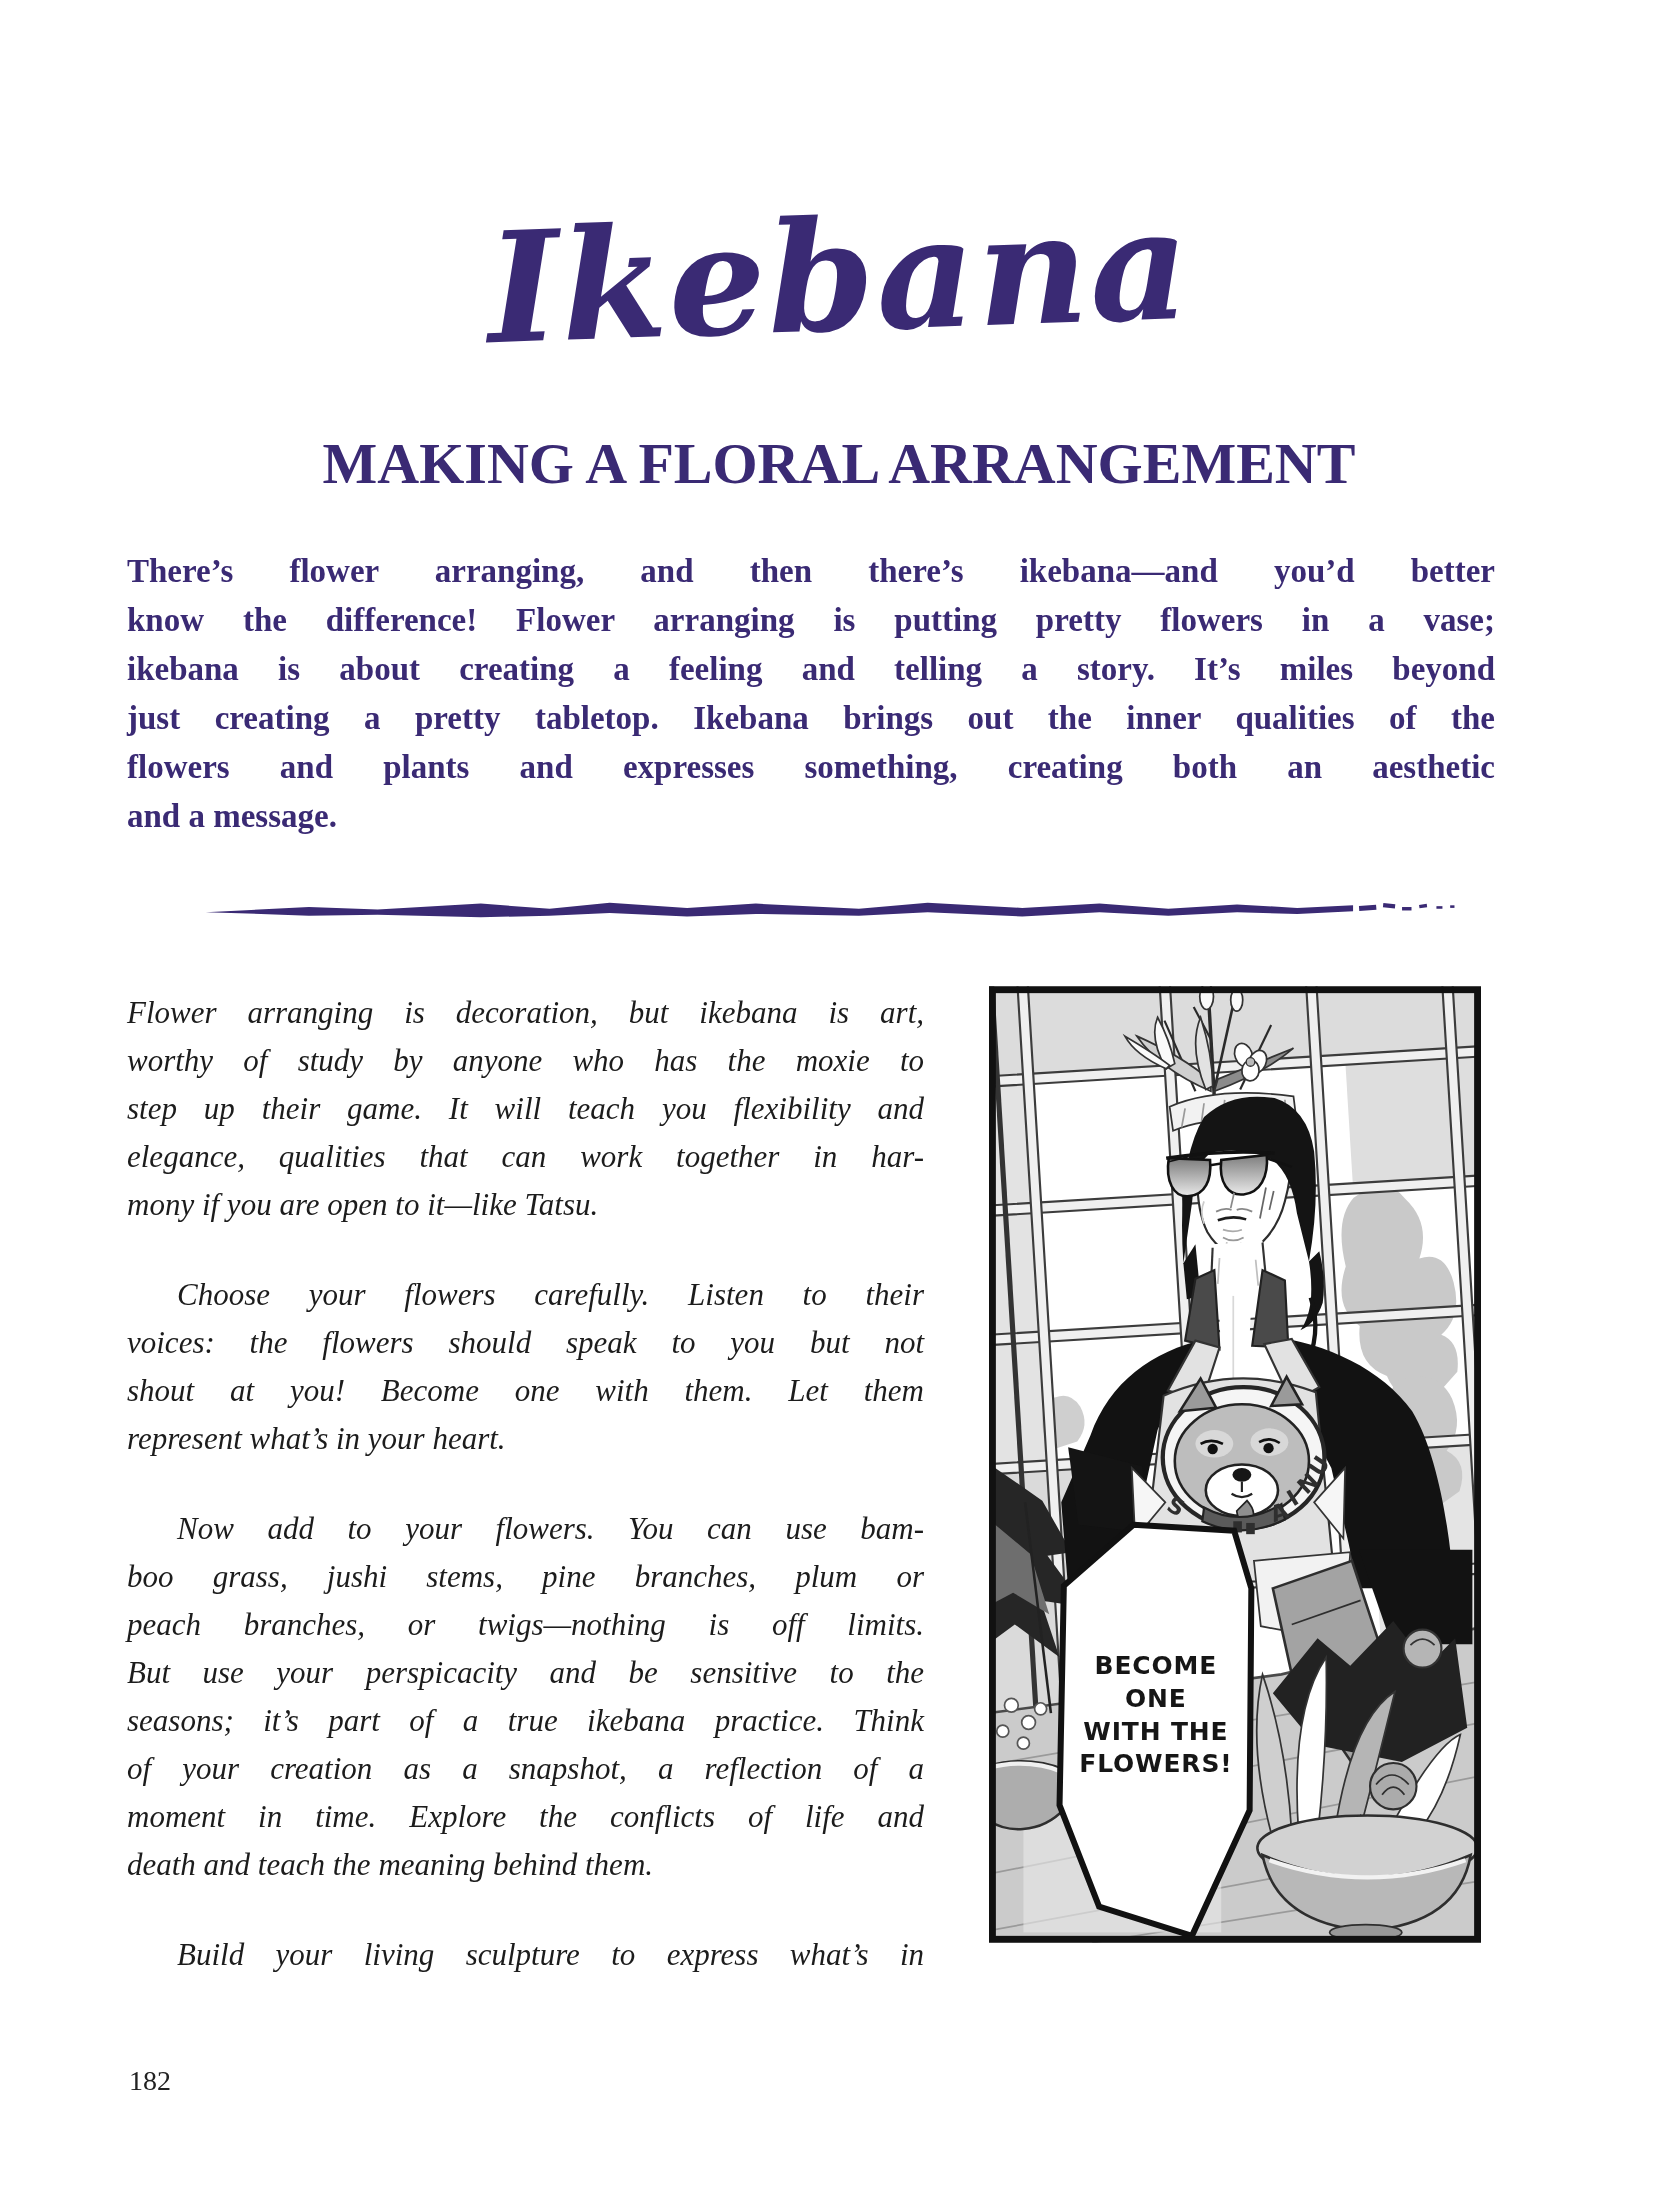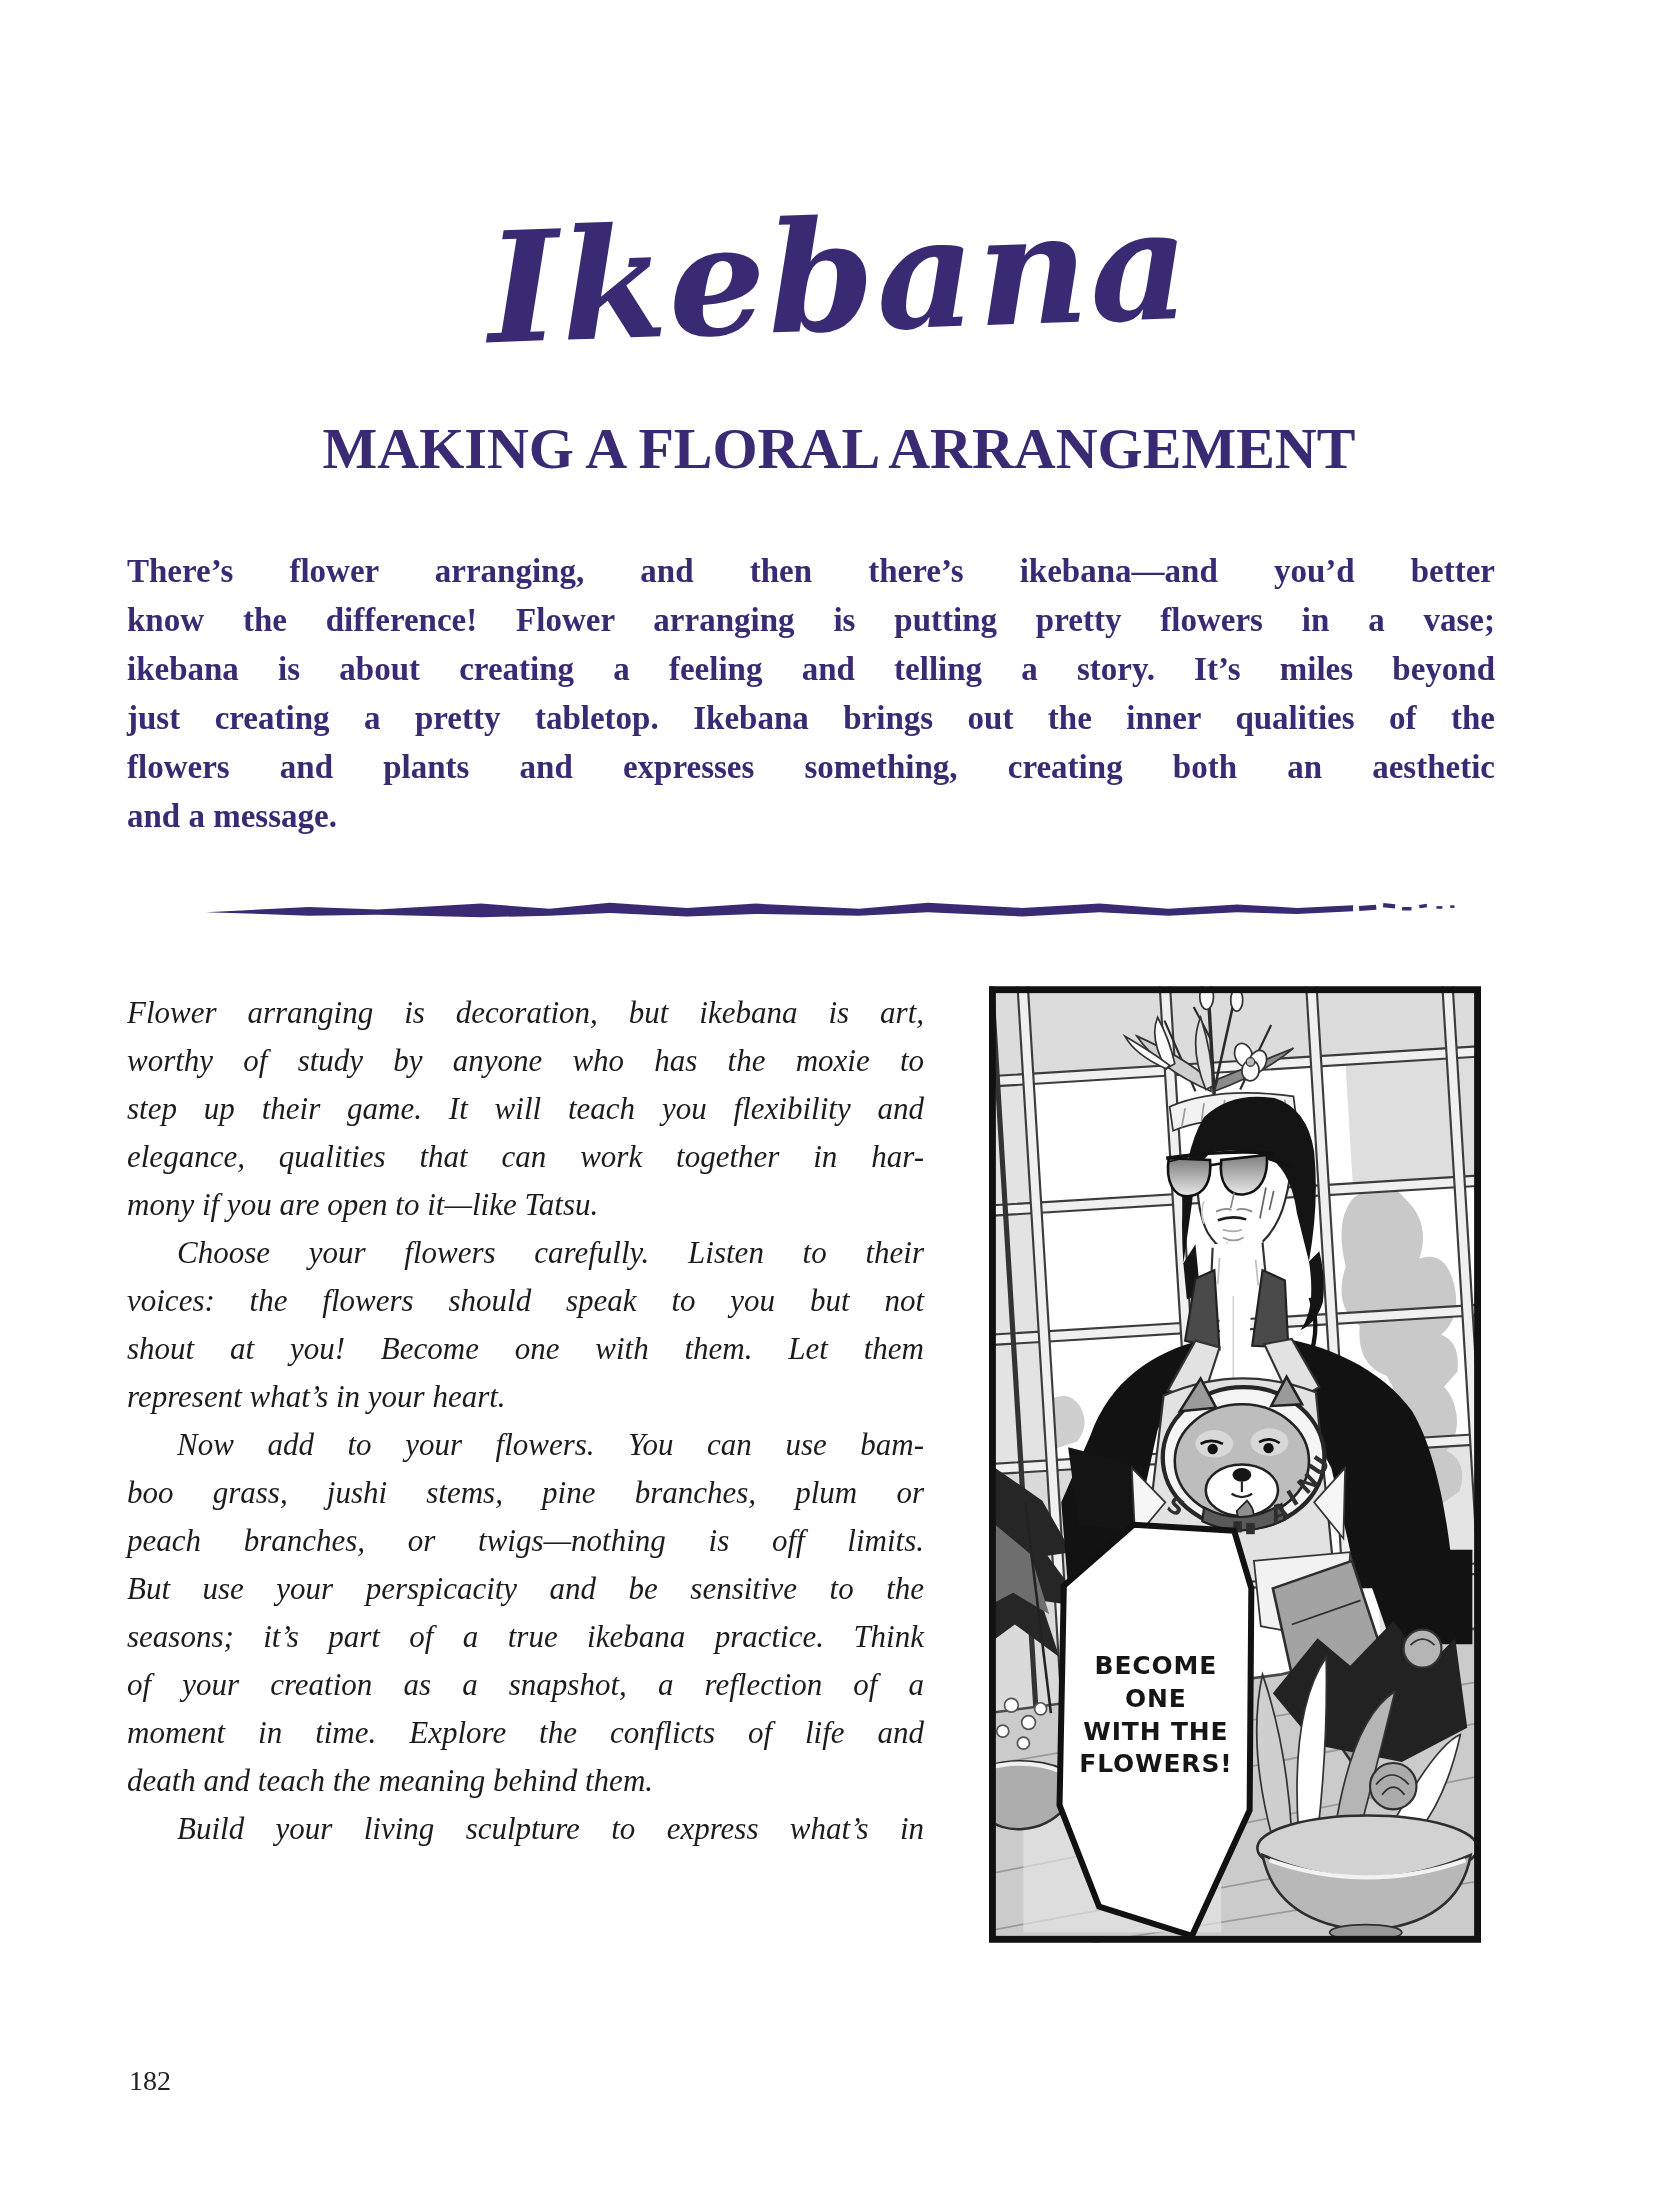--- a/index.html
+++ b/index.html
@@ -2,31 +2,31 @@
 <html style="font-size:13.8px"><head>
 <meta charset="utf-8">
 <style>
   html,body{margin:0;padding:0;background:#e8e8e8;}
   .page{position:relative;width:1678px;height:2194px;background:#ffffff;overflow:hidden;
         font-family:"Liberation Serif", serif;}
   .brush-title{position:absolute;left:0;top:200px;width:100%;text-align:center;
         font-family:"DejaVu Serif", serif;font-weight:bold;font-style:italic;
         font-size:153px;line-height:1;color:#3a2a74;transform:rotate(-2deg);
         letter-spacing:1.7px;}
-  .subtitle{position:absolute;left:0;top:420px;width:100%;text-align:center;
+  .subtitle{position:absolute;left:0;top:435px;width:100%;text-align:center;
         font-family:"Liberation Serif", serif;font-weight:bold;font-size:58px;
         line-height:1;color:#3a2a74;letter-spacing:0px;}
   .intro{position:absolute;left:127px;top:547px;width:1368px;
         font-size:33px;line-height:49px;font-weight:bold;color:#3a2a74;}
   .divider{position:absolute;left:205px;top:895px;width:1258px;height:27.5px;}
   .leftcol{position:absolute;left:127px;top:989px;width:797px;
         font-size:31px;line-height:48px;color:#1c1c1c;font-style:italic;}
   .jl{text-align:justify;text-align-last:justify;}
   .ll{text-align:left;}
-  .indent{padding-left:50px;}
+  .indent{padding-left:50px;margin-top:42px;}
   .pagenum{position:absolute;left:129px;top:2065px;font-size:28px;color:#222;}
   .panel{position:absolute;left:989px;top:986px;width:492px;height:957px;}
   .panel svg{display:block;}
   .bubble-text{font-family:"DejaVu Sans", sans-serif;font-weight:bold;
         letter-spacing:1px;fill:#161616;}
   .badge-text{font-family:"DejaVu Sans", sans-serif;font-weight:bold;fill:#2f2f2f;}
 </style>
 </head>
 <body>
 

